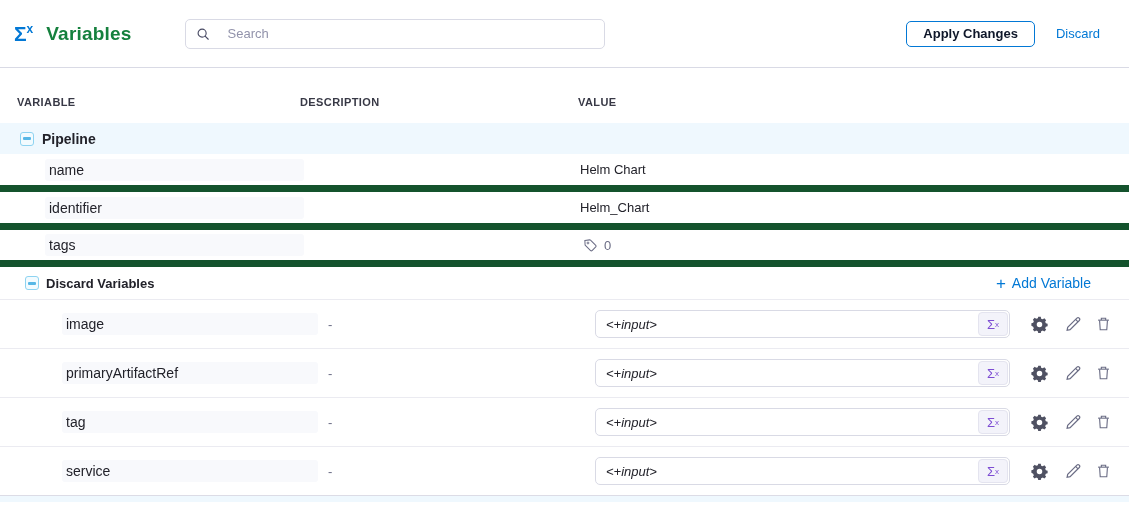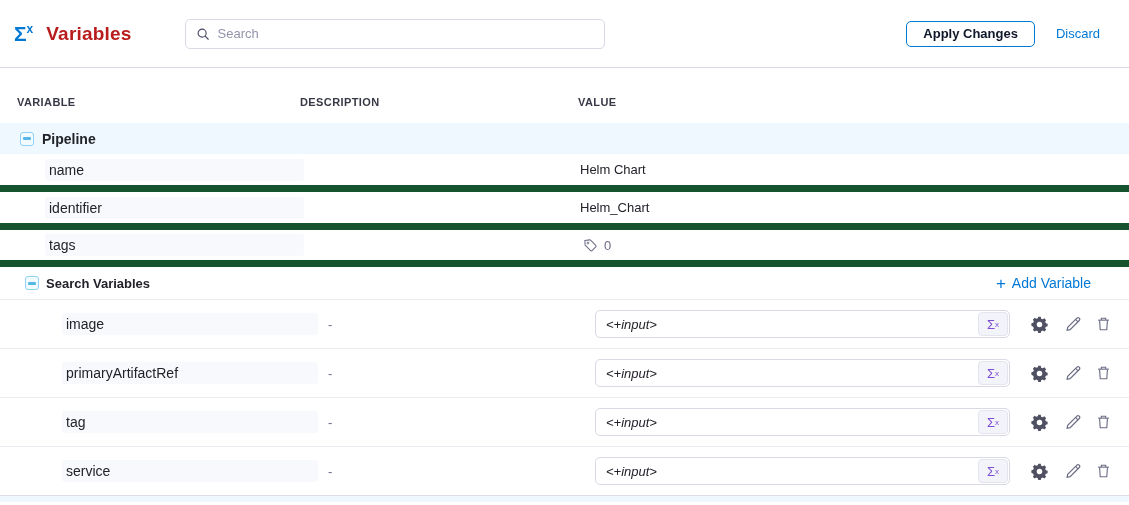--- a/index.html
+++ b/index.html
@@ -4,23 +4,23 @@
 <style>
   * { margin:0; padding:0; box-sizing:border-box; }
   html,body { background:#fff; }
   body { font-family:"Liberation Sans", sans-serif; color:#22222a; }
   .app { position:relative; width:1129px; height:505px; background:#fff; overflow:hidden; }
 
   
   .topbar { height:68px; display:flex; align-items:center; padding:0 29px 0 14px; border-bottom:1px solid #d9dae5; }
   .logo { color:#0278d5; font-weight:700; font-size:21px; line-height:1; white-space:nowrap; }
   .logo sup { font-size:12px; font-weight:700; }
-  .page-title { font-size:19px; font-weight:700; color:#b91c1c; margin-left:13px; letter-spacing:.2px; }
+  .page-title { font-size:19px; font-weight:700; color:#15803d; margin-left:13px; letter-spacing:.2px; }
   .searchbox { margin-left:53px; width:420px; height:30px; border:1px solid #d9dae5; border-radius:5px;
-               display:flex; align-items:center; background:#fff; }
+               display:flex; align-items:center; background:#fff;gap:10px; }
   .searchbox svg { margin:0 8px 0 10px; flex:none; }
   .searchbox input { border:none; outline:none; flex:1; font-size:13px; color:#22222a; font-family:inherit; background:transparent; }
   .searchbox input::placeholder { color:#9293ab; }
   .apply-btn { margin-left:auto; height:26px; padding:0 16px; background:#fff; border:1px solid #0278d5; border-radius:5px;
                color:#0f172a; font-size:13px; font-weight:700; font-family:inherit; cursor:pointer; }
   .discard-link { margin-left:21px; color:#0278d5; font-size:13px; font-weight:500; cursor:pointer; text-decoration:none; }
 
   
   .col-var { width:283px; flex:none; }
   .col-desc { width:277px; flex:none; }
@@ -133,21 +133,21 @@
         </svg>
         <span>0</span>
       </span>
     </div>
   </div>
 
   <div class="row custom-header">
     <span class="collapse-btn">
         <span class="minus"></span>
       </span>
-    <span class="sec-title">Search Variables</span>
+    <span class="sec-title">Discard Variables</span>
     <a class="add-variable">
       <span class="plus">+</span>
       <span>Add Variable</span>
     </a>
   </div>
 
   <div class="row input-row lvl2">
     <div class="col-var"><span class="pill">image</span></div>
     <div class="col-desc"><span class="desc-cell">-</span></div>
     <div class="col-val">

